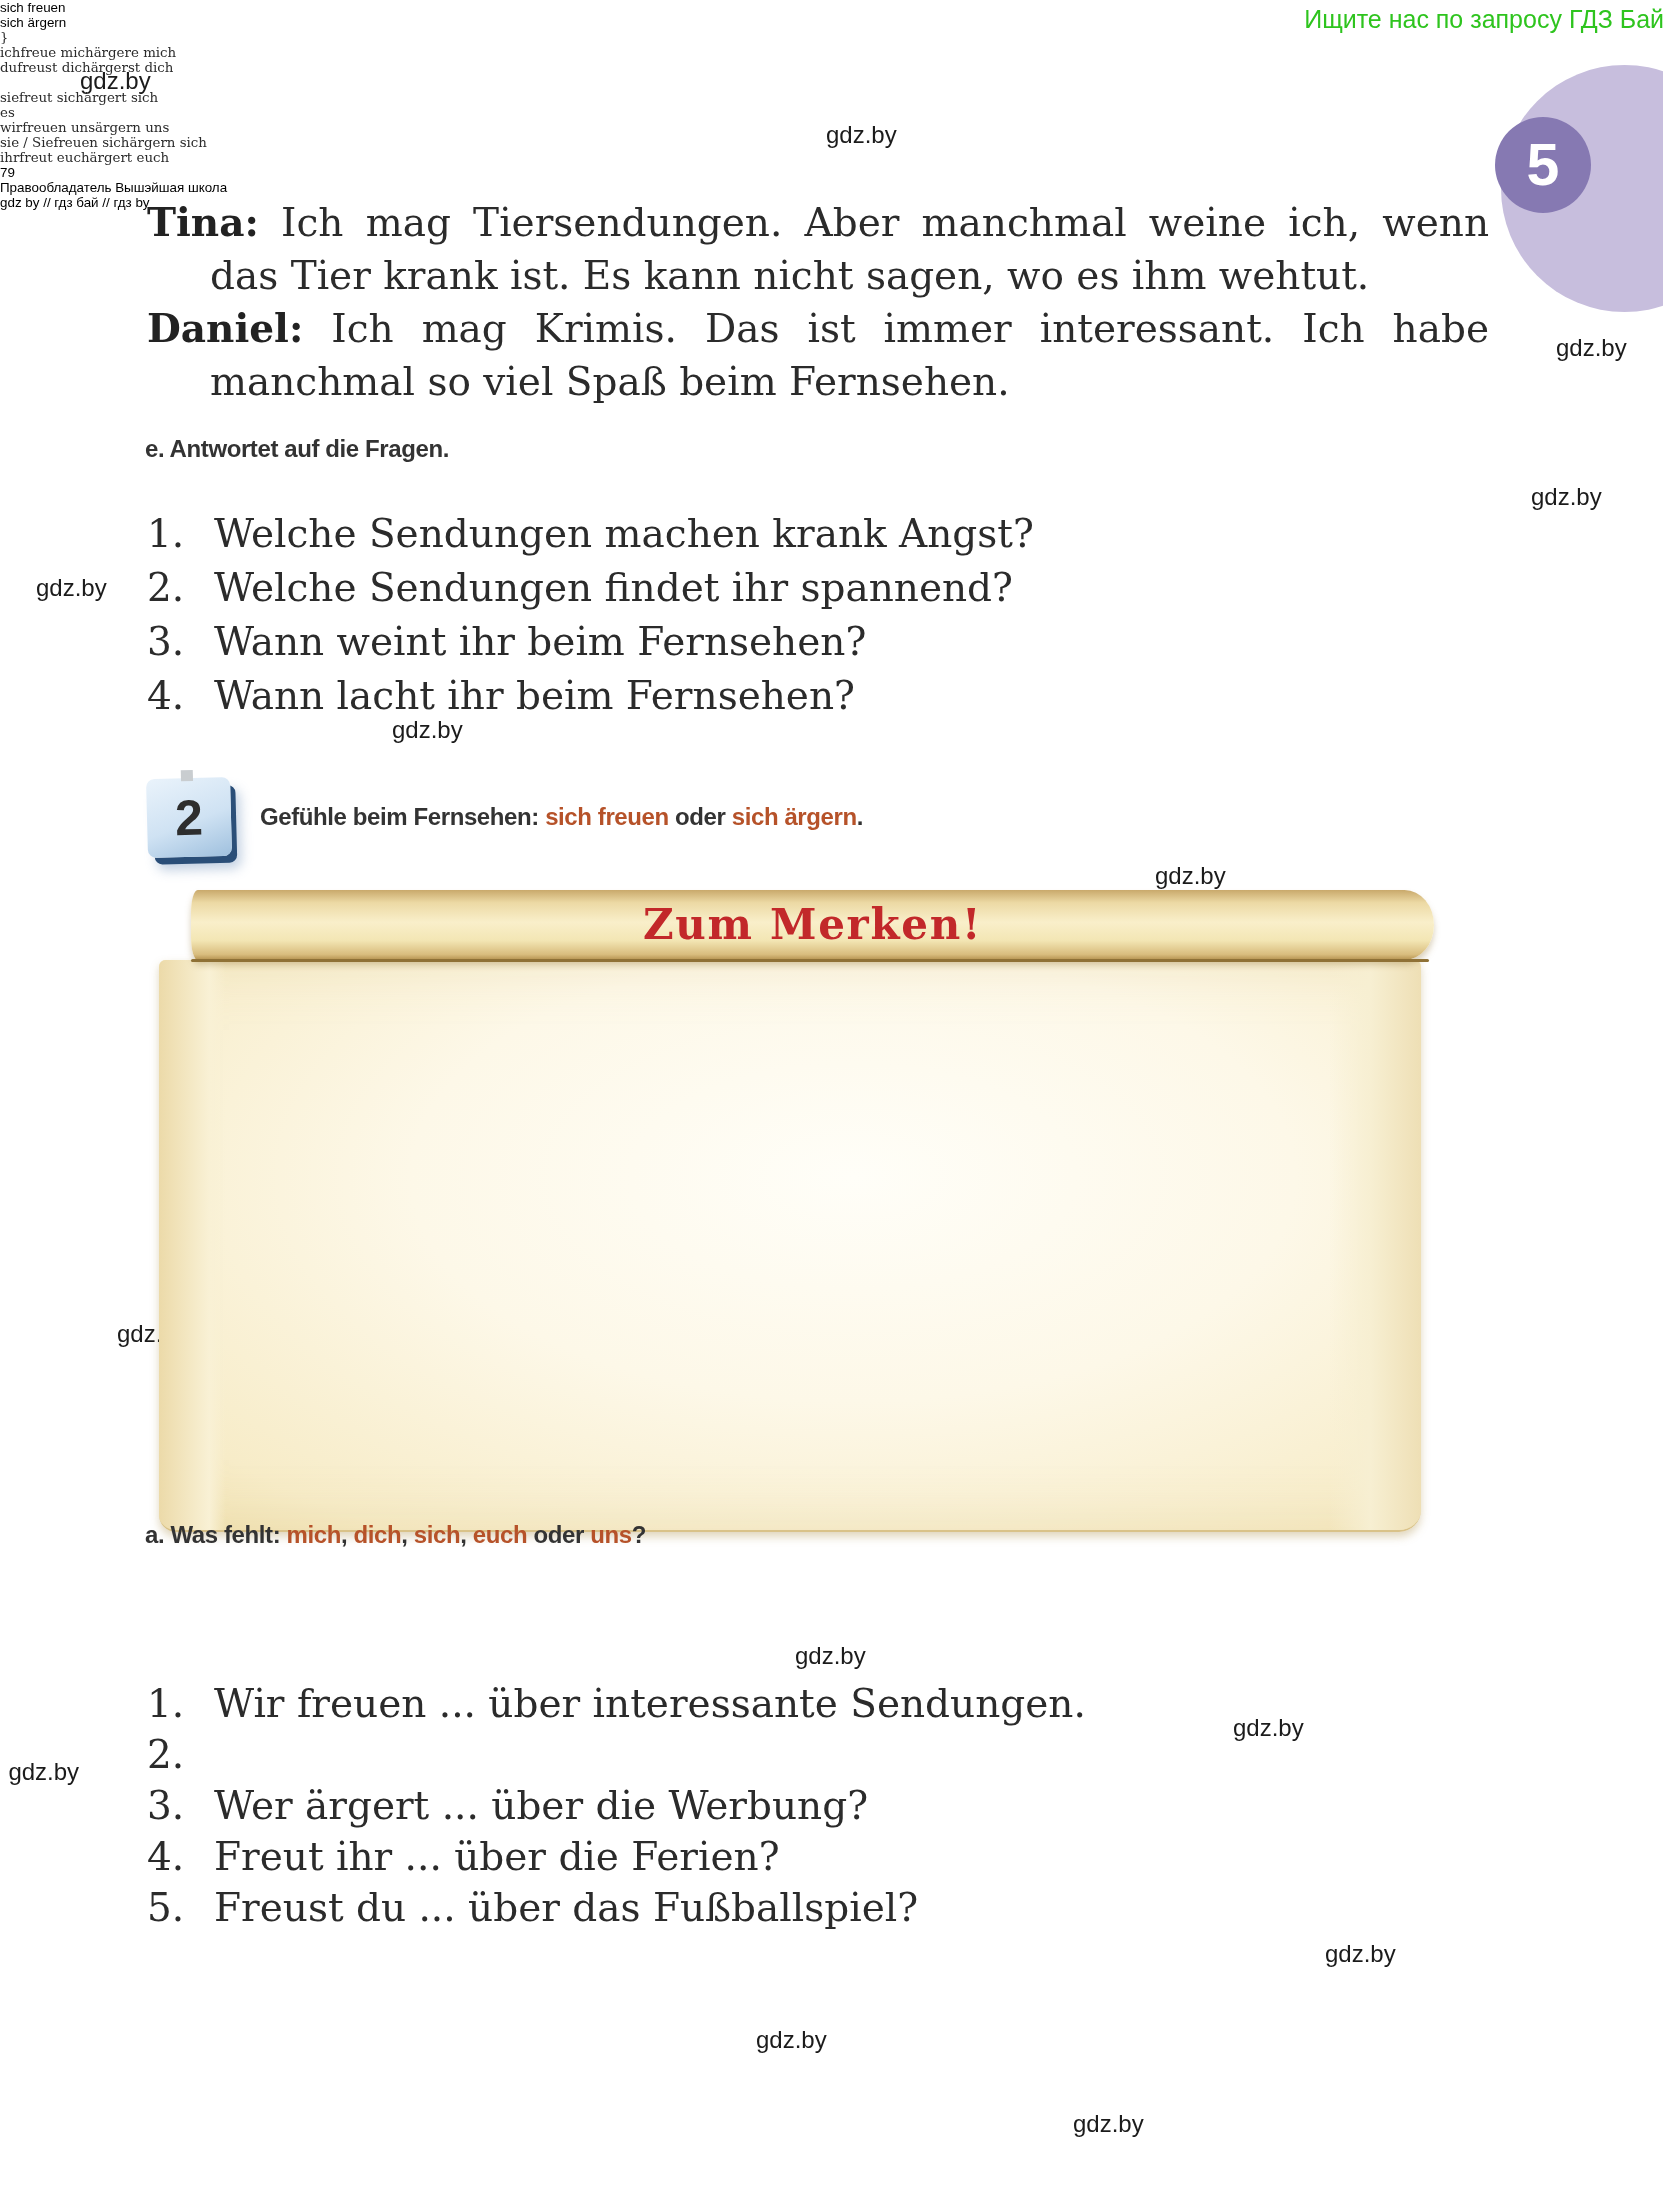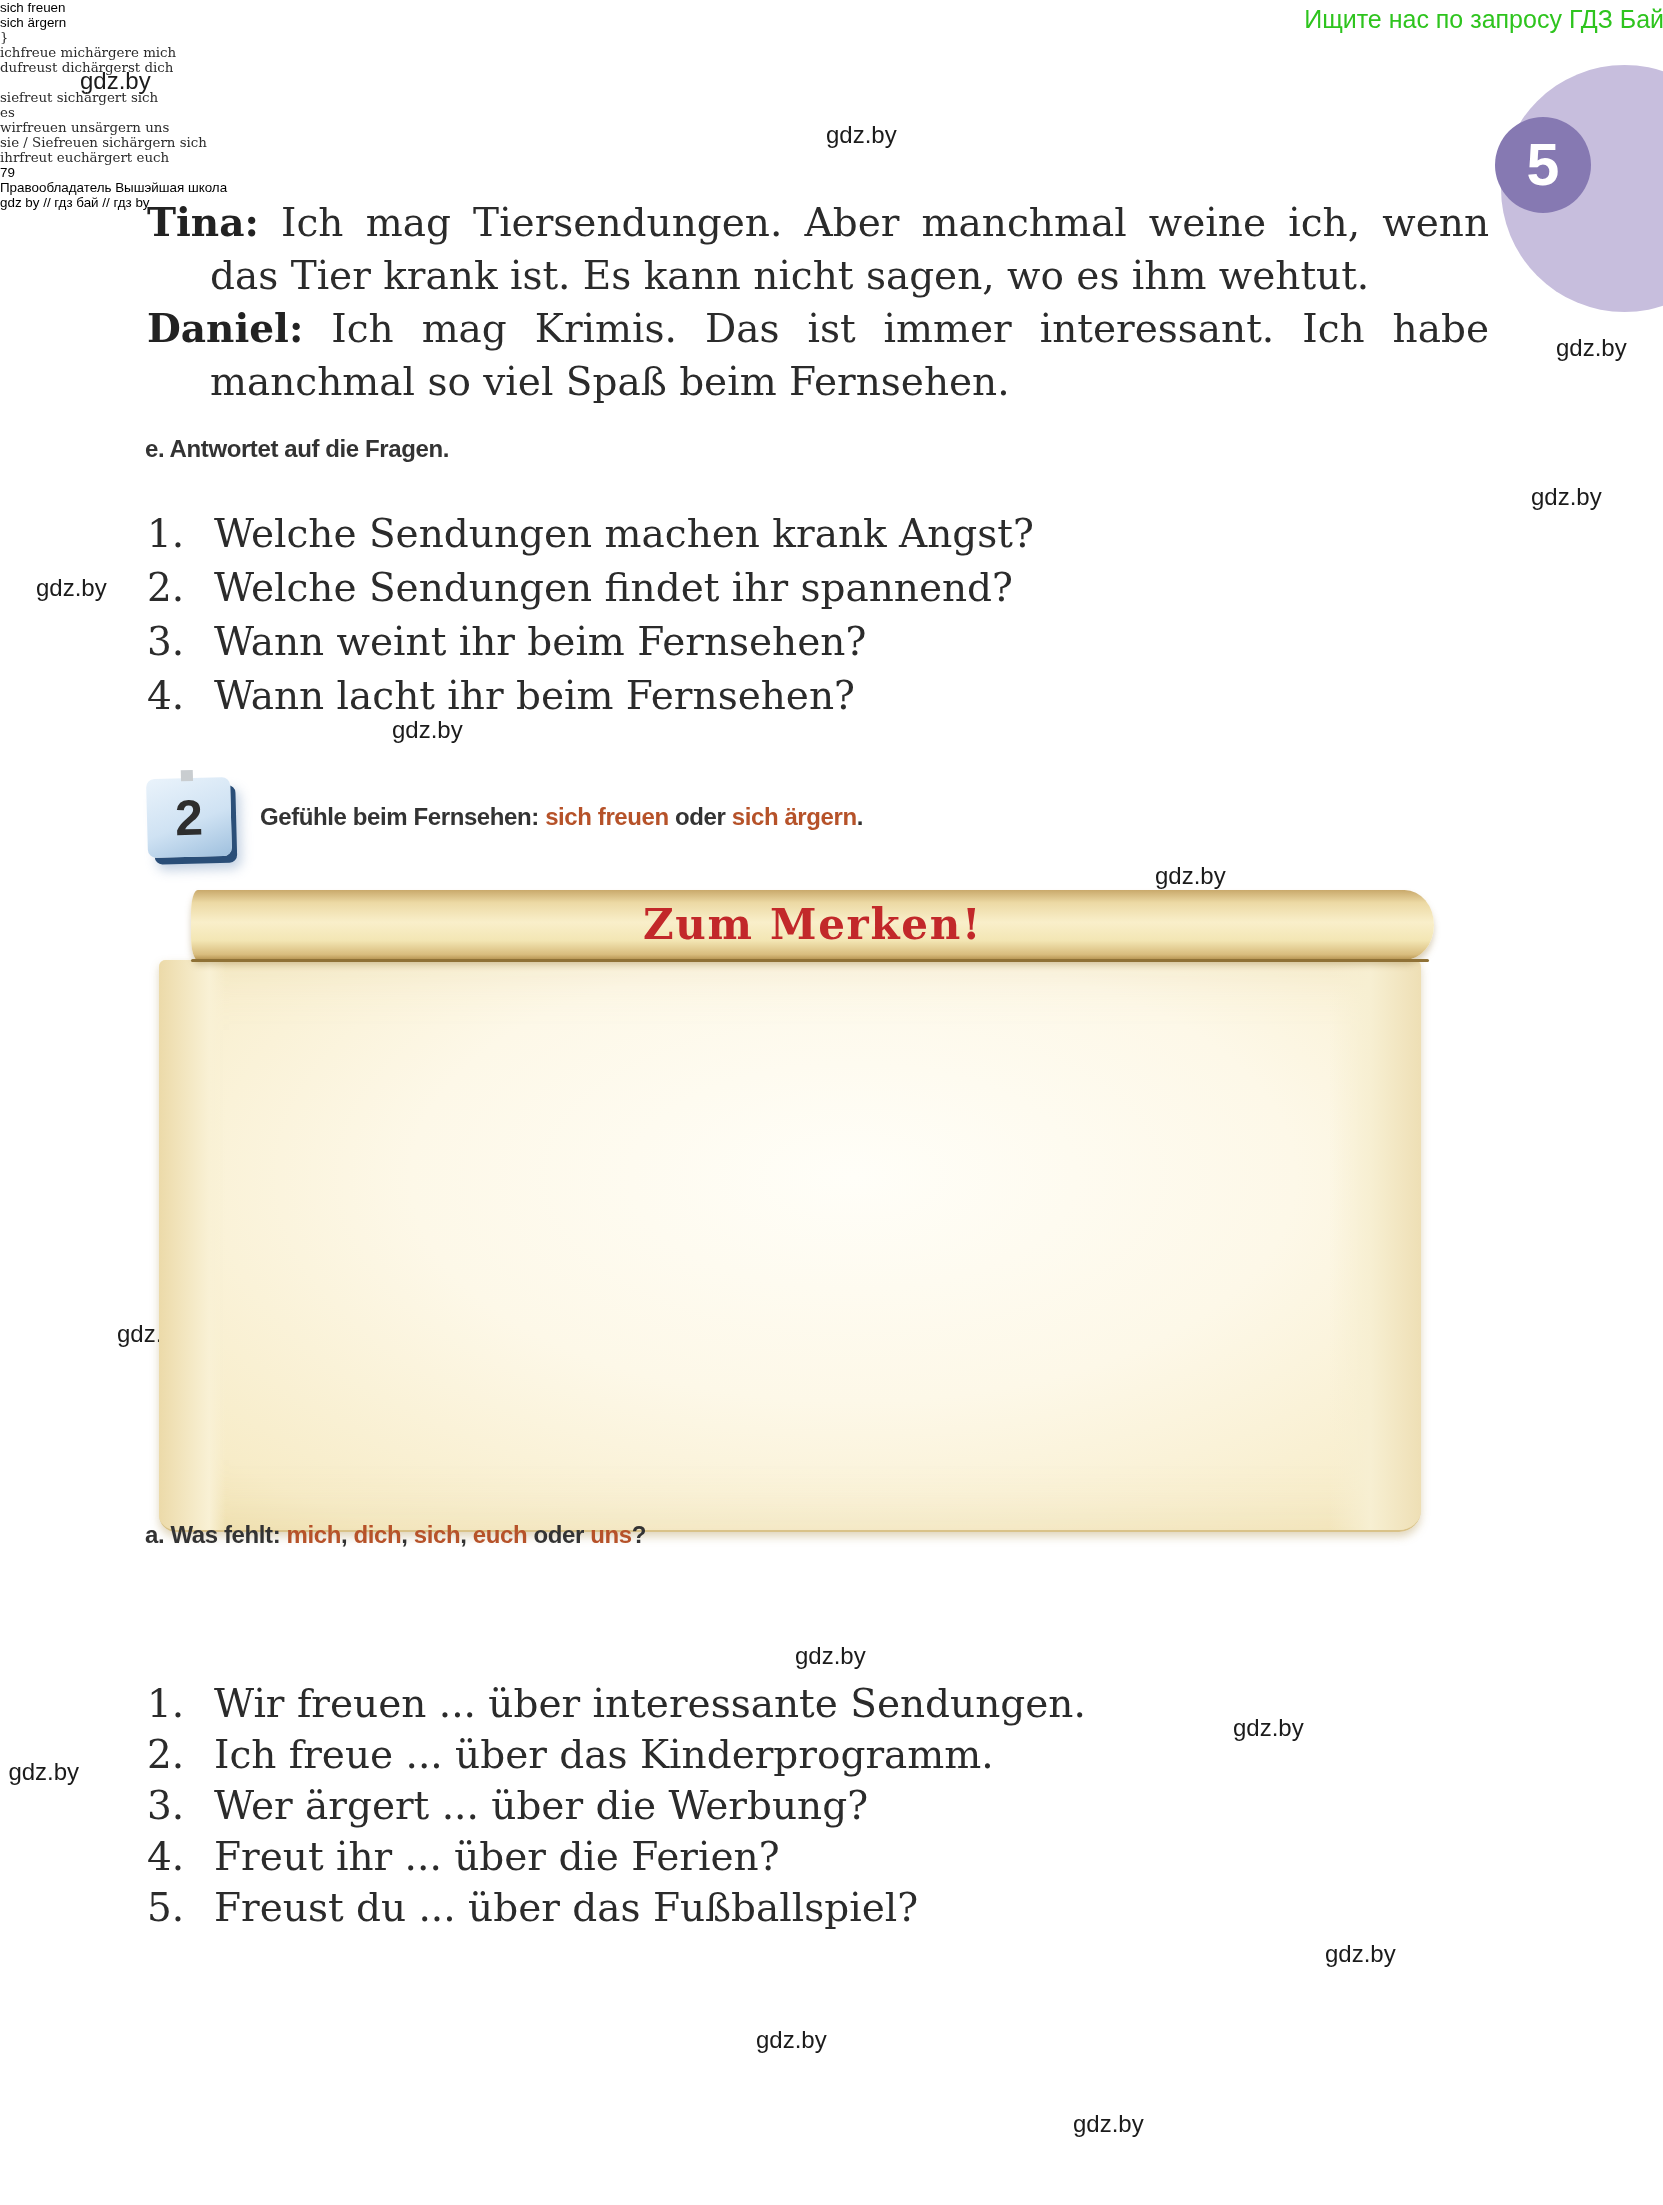--- a/index.html
+++ b/index.html
@@ -149,21 +149,20 @@
 
   <div class="task-heading" style="left:145px;top:1521px"><span>a. Was fehlt: </span><span class="accent">mich</span><span>, </span><span class="accent">dich</span><span>, </span><span class="accent">sich</span><span>, </span><span class="accent">euch</span><span> oder </span><span class="accent">uns</span><span>?</span></div>
 
   <ol class="numlist a-list serif" style="top:1678px">
       <li>
         <span class="num">1.</span>
         <span class="txt">Wir freuen ... über interessante Sendungen.</span>
       </li>
       <li>
         <span class="num">2.</span>
-        <span class="txt">Ich freue ... über das Kinderprogramm.</span>
       </li>
       <li>
         <span class="num">3.</span>
         <span class="txt">Wer ärgert ... über die Werbung?</span>
       </li>
       <li>
         <span class="num">4.</span>
         <span class="txt">Freut ihr ... über die Ferien?</span>
       </li>
       <li>

